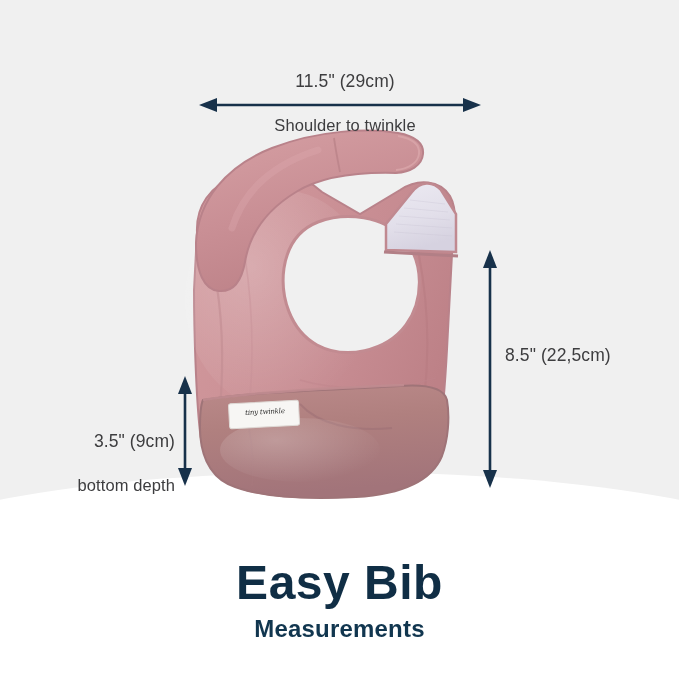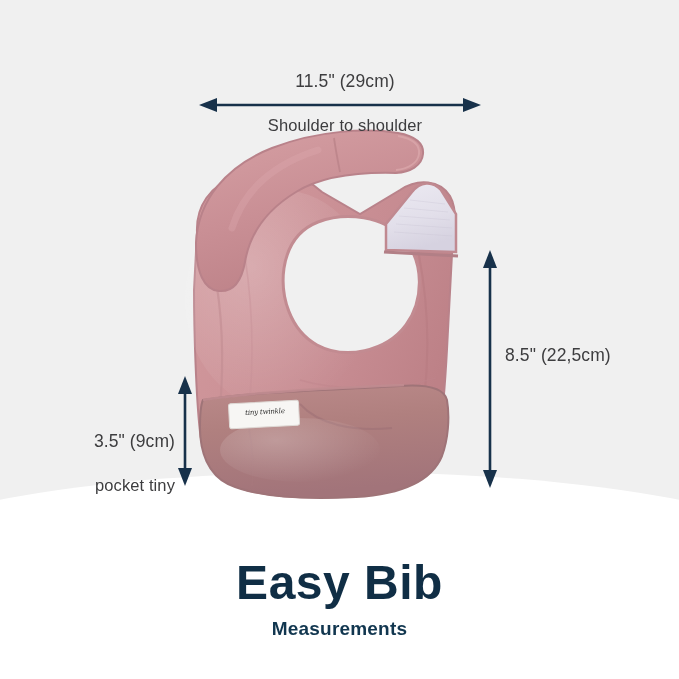--- a/index.html
+++ b/index.html
@@ -54,21 +54,21 @@
   }
   .title-main{
     color:#102e45;
     font-size:48px;
     font-weight:bold;
     letter-spacing:.5px;
     line-height:54px;
   }
   .title-sub{
     color:#11364f;
-    font-size:19px;
+    font-size:24px;
     font-weight:bold;
     letter-spacing:.2px;
     line-height:34px;
     margin-top:2px;
   }
   .brand-tag{
     font-family:"DejaVu Serif", serif;
     font-style:italic;
     font-size:7px;
     color:#2b2b2b;
@@ -234,30 +234,30 @@
   <div class="arrow" style="left:174px;top:372px;">
     <svg width="22" height="118" viewBox="0 0 22 118">
       <line x1="11" y1="16" x2="11" y2="102" stroke="#17314a" stroke-width="2.6"></line>
       <polygon points="11,4 4,22 18,22" fill="#17314a"></polygon>
       <polygon points="11,114 4,96 18,96" fill="#17314a"></polygon>
     </svg>
   </div>
 
   <div class="lbl-top mlabel">
     <div class="big">11.5" (29cm)</div>
-    <div>Shoulder to shoulder</div>
+    <div>Shoulder to twinkle</div>
   </div>
 
   <div class="lbl-right mlabel">
     <div class="big">8.5" (22,5cm)</div>
   </div>
 
   <div class="lbl-left mlabel">
     <div class="big">3.5" (9cm)</div>
-    <div>pocket tiny</div>
+    <div>bottom depth</div>
   </div>
 
   <div class="footer">
     <div class="title-main">Easy Bib</div>
     <div class="title-sub">Measurements</div>
   </div>
 
 </div>
 
 </body></html>

